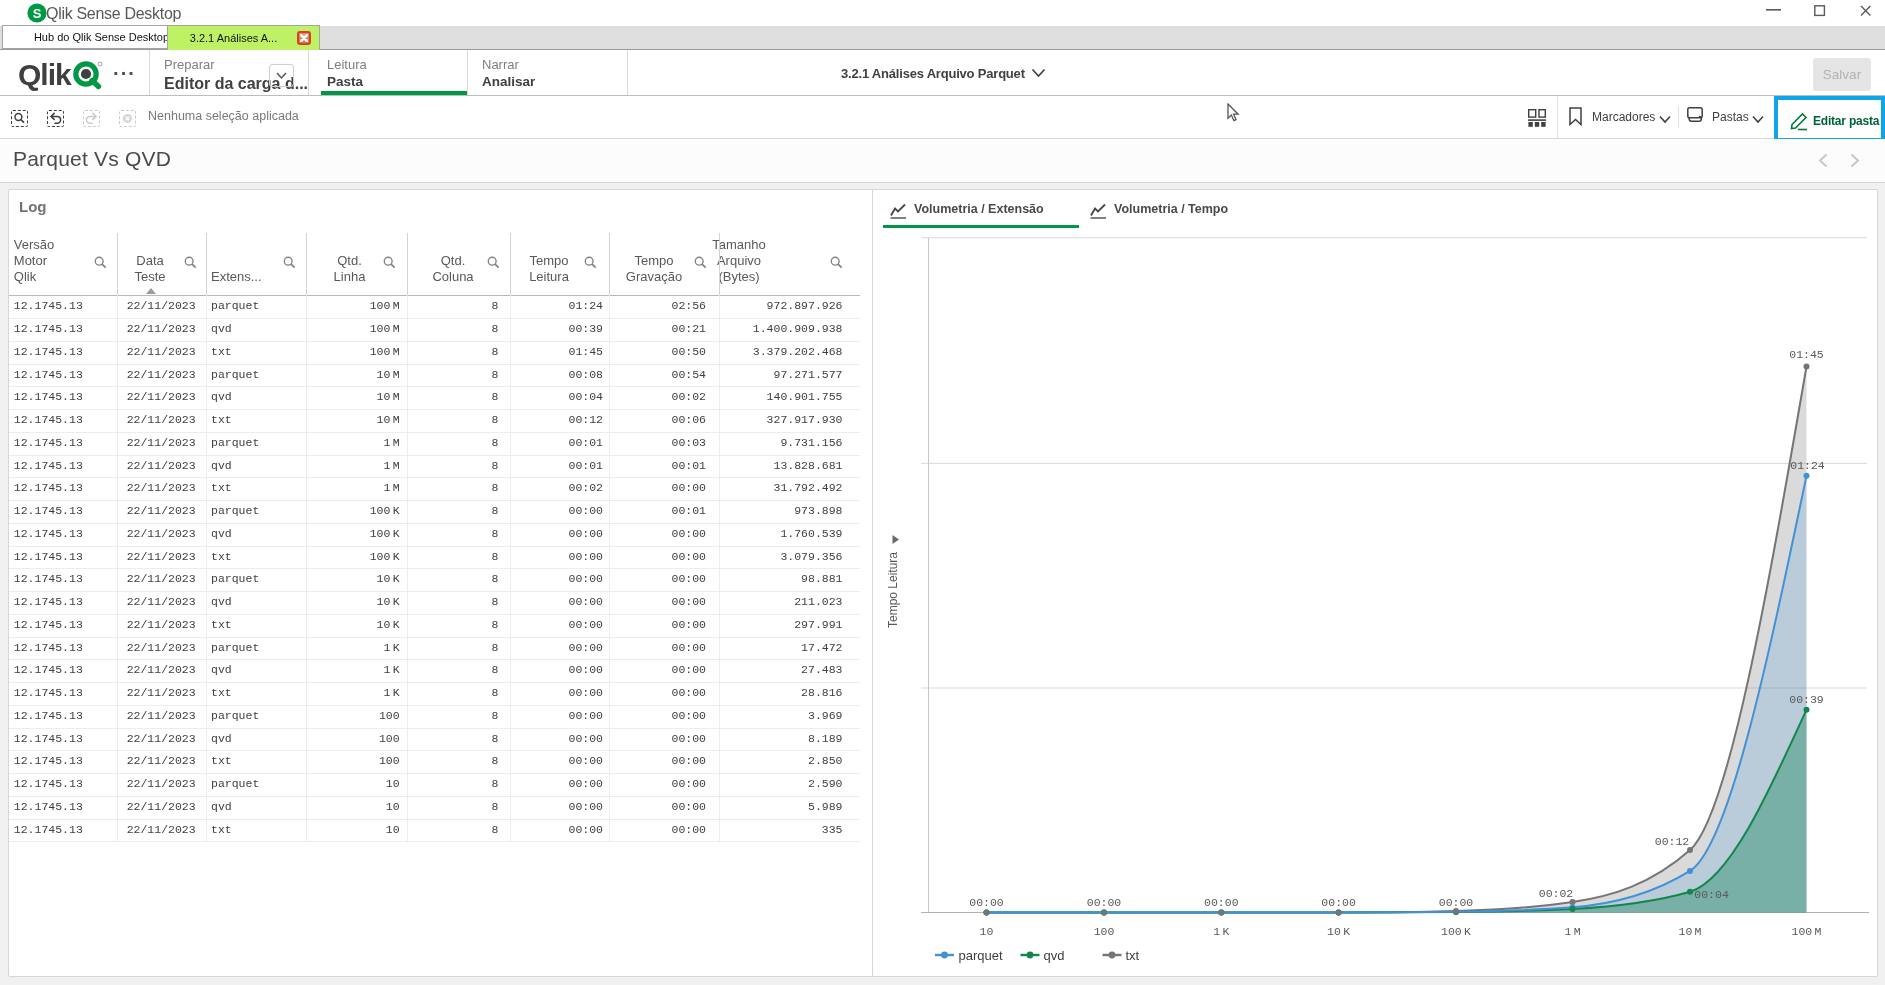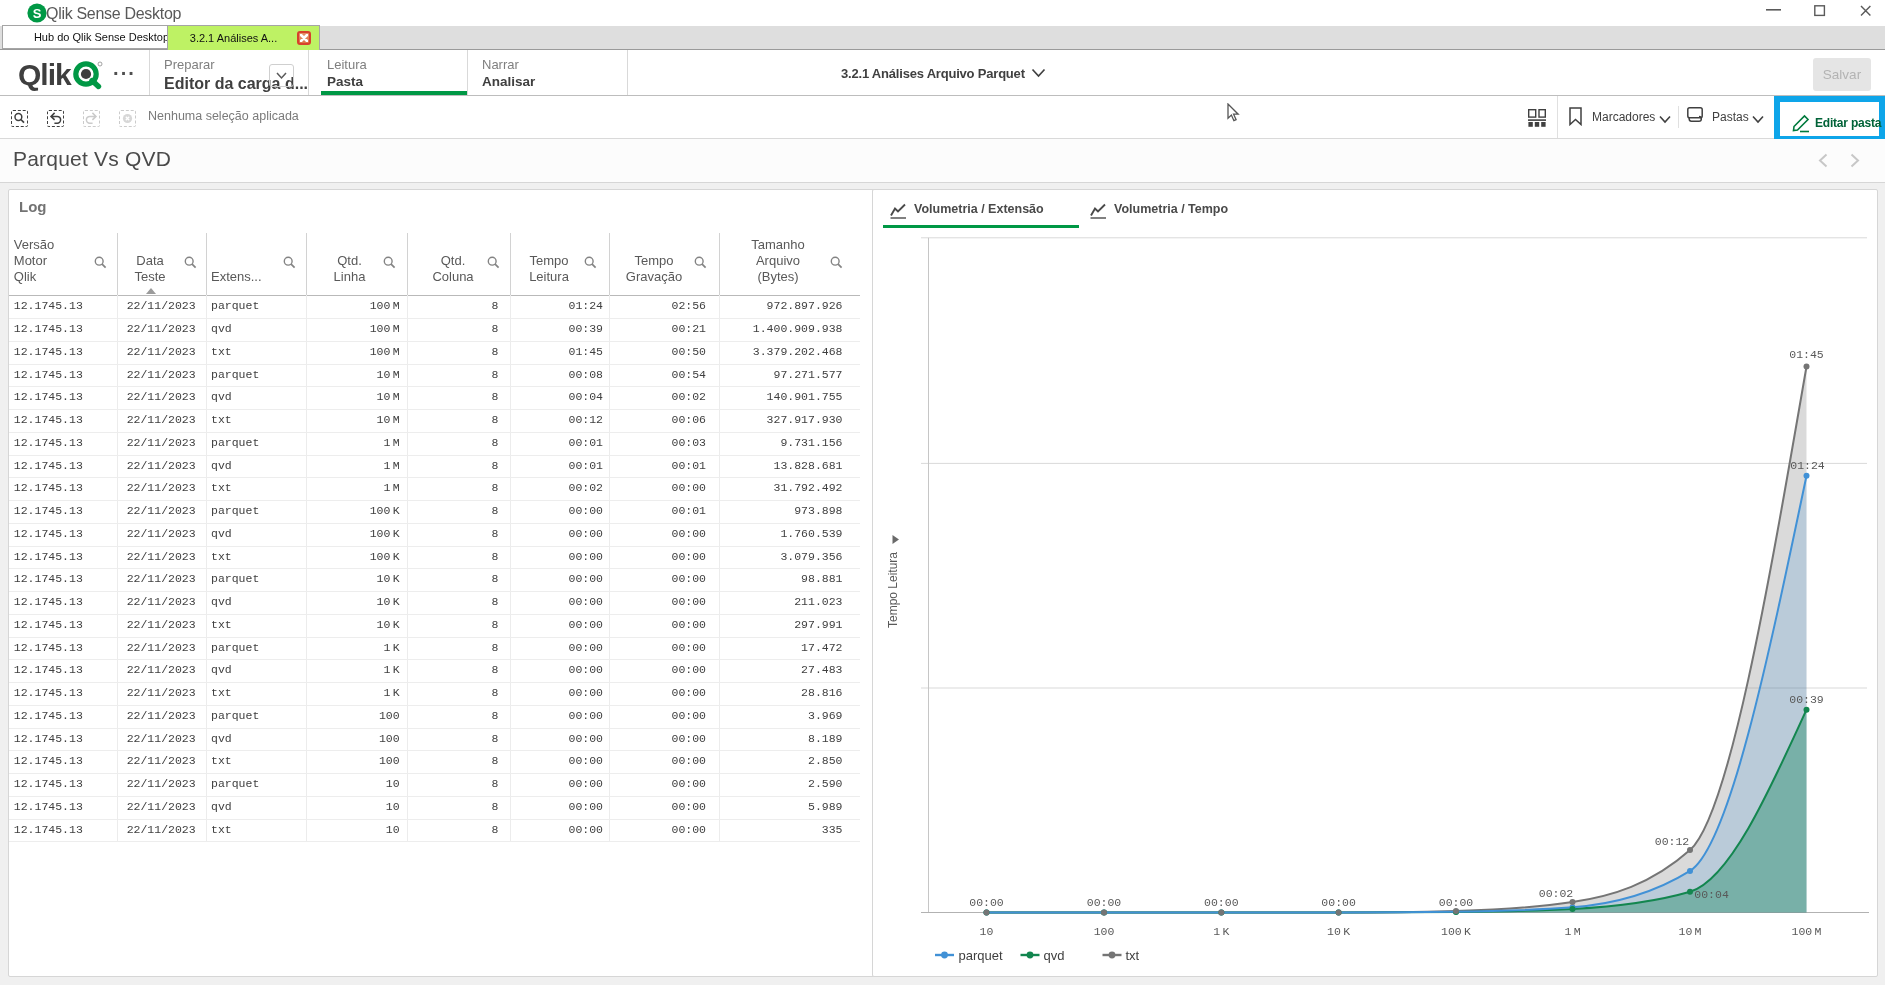--- a/index.html
+++ b/index.html
@@ -25,21 +25,21 @@
 #apptitle{position:absolute;left:841px;top:16px;width:200px;font-size:13px;font-weight:600;color:#404040;letter-spacing:-0.2px;white-space:nowrap}
 #salvar{position:absolute;left:1813px;top:8px;width:58px;height:33px;background:#e5e5e5;border-radius:3px;
   color:#b3b3b3;font-size:13.5px;text-align:center;line-height:33px}
 
 #selbar{position:absolute;left:0;top:96px;width:1885px;height:43px;background:#fff;border-bottom:1px solid #d9d9d9}
 .selico{position:absolute;top:14px;width:17px;height:17px;border:1.6px dashed #3f3f3f;border-radius:2px}
 .selico.dis{border-color:#cbcbcb}
 .selico svg{position:absolute;left:1.2px;top:1.2px}
 #seltext{position:absolute;left:148px;top:13px;font-size:12.5px;color:#7a7a7a}
 .rsep{position:absolute;background:#e0e0e0;width:1px}
-#editbtn{position:absolute;left:1774px;top:0px;width:111px;height:46px;border:6px solid #0ea5e9;background:#fff}
+#editbtn{position:absolute;left:1774px;top:0px;width:111px;height:46px;border:4px solid #0ea5e9;background:#fff}
 #editbtn span{position:absolute;left:35px;top:14px;font-size:12px;font-weight:bold;color:#006237;letter-spacing:-0.2px;white-space:nowrap}
 .rlab{position:absolute;top:13.5px;font-size:12px;color:#404040}
 .chev{position:absolute;top:19px;width:12px;height:9px}
 
 #sheetrow{position:absolute;left:0;top:139px;width:1885px;height:44px;background:#fcfcfc;border-bottom:1px solid #d6d6d6}
 #sheetrow h1{position:absolute;left:13px;top:8px;font-size:21px;font-weight:normal;color:#4a4a4a;letter-spacing:0.2px}
 
 #content{position:absolute;left:0;top:183px;width:1885px;height:802px;background:#f0f0f0}
 .panel{position:absolute;background:#fff;border:1px solid #d6d6d6;border-radius:2px}
 
@@ -219,21 +219,21 @@
 <div id="content">
   <div class="panel" id="logp">
     <div class="title">Log</div>
 <div class="hlab la top3" style="left:4.8px">Versão<br>Motor<br>Qlik</div>
       <div class="hlab ca w90 top2" style="left:141px">Data<br>Teste</div>
       <div class="hlab la top1" style="left:202px">Extens...</div>
       <div class="hlab ca w90 top2" style="left:340.5px">Qtd.<br>Linha</div>
       <div class="hlab ca w90 top2" style="left:444px">Qtd.<br>Coluna</div>
       <div class="hlab ca w90 top2" style="left:540px">Tempo<br>Leitura</div>
       <div class="hlab ca w90 top2" style="left:645px">Tempo<br>Gravação</div>
-      <div class="hlab ca w110 top3" style="left:769px">Tamanho<br>Arquivo<br>(Bytes)</div>
+      <div class="hlab ca w110 top3" style="left:730px">Tamanho<br>Arquivo<br>(Bytes)</div>
       <svg class="srch" style="left:85px" viewBox="0 0 13 13" width="13" height="13">
         <circle cx="5.2" cy="5.2" r="3.9" fill="none" stroke="#838383" stroke-width="1.4"></circle>
         <line x1="8.1" y1="8.1" x2="11.6" y2="11.6" stroke="#838383" stroke-width="1.6"></line>
       </svg>
       <svg class="srch" style="left:175px" viewBox="0 0 13 13" width="13" height="13">
         <circle cx="5.2" cy="5.2" r="3.9" fill="none" stroke="#838383" stroke-width="1.4"></circle>
         <line x1="8.1" y1="8.1" x2="11.6" y2="11.6" stroke="#838383" stroke-width="1.6"></line>
       </svg>
       <svg class="srch" style="left:274px" viewBox="0 0 13 13" width="13" height="13">
         <circle cx="5.2" cy="5.2" r="3.9" fill="none" stroke="#838383" stroke-width="1.4"></circle>

